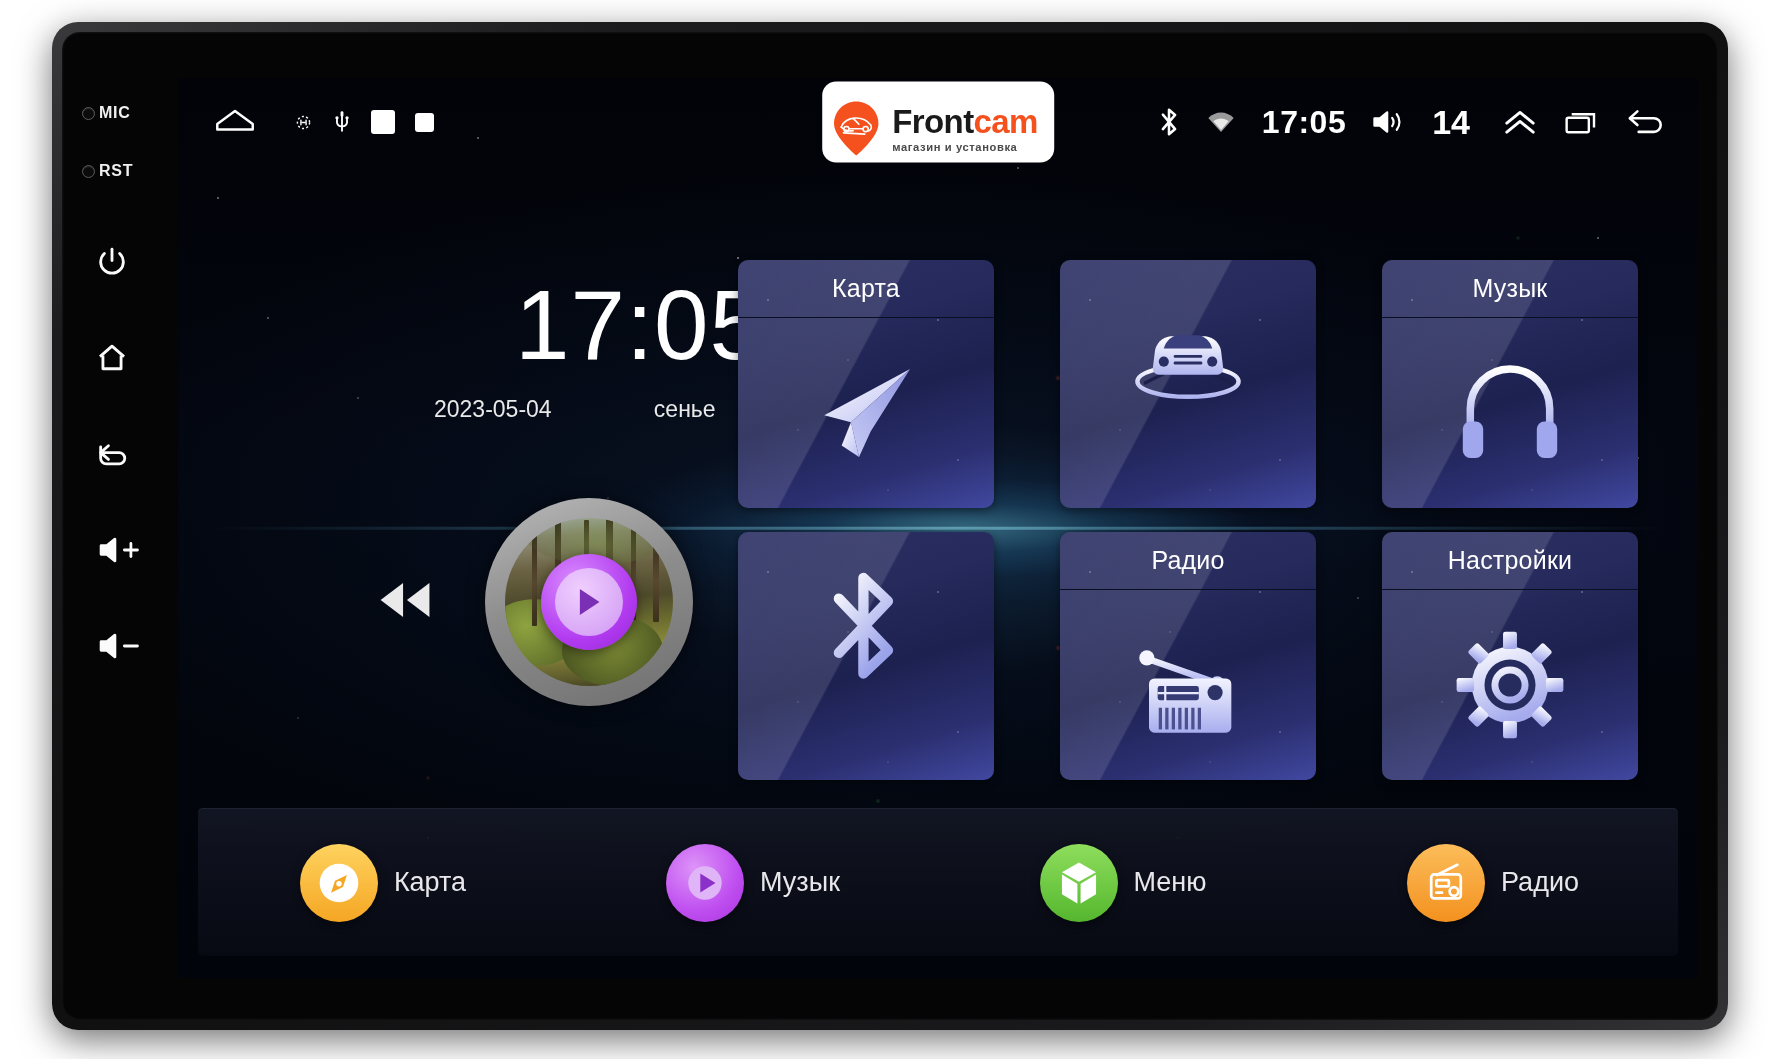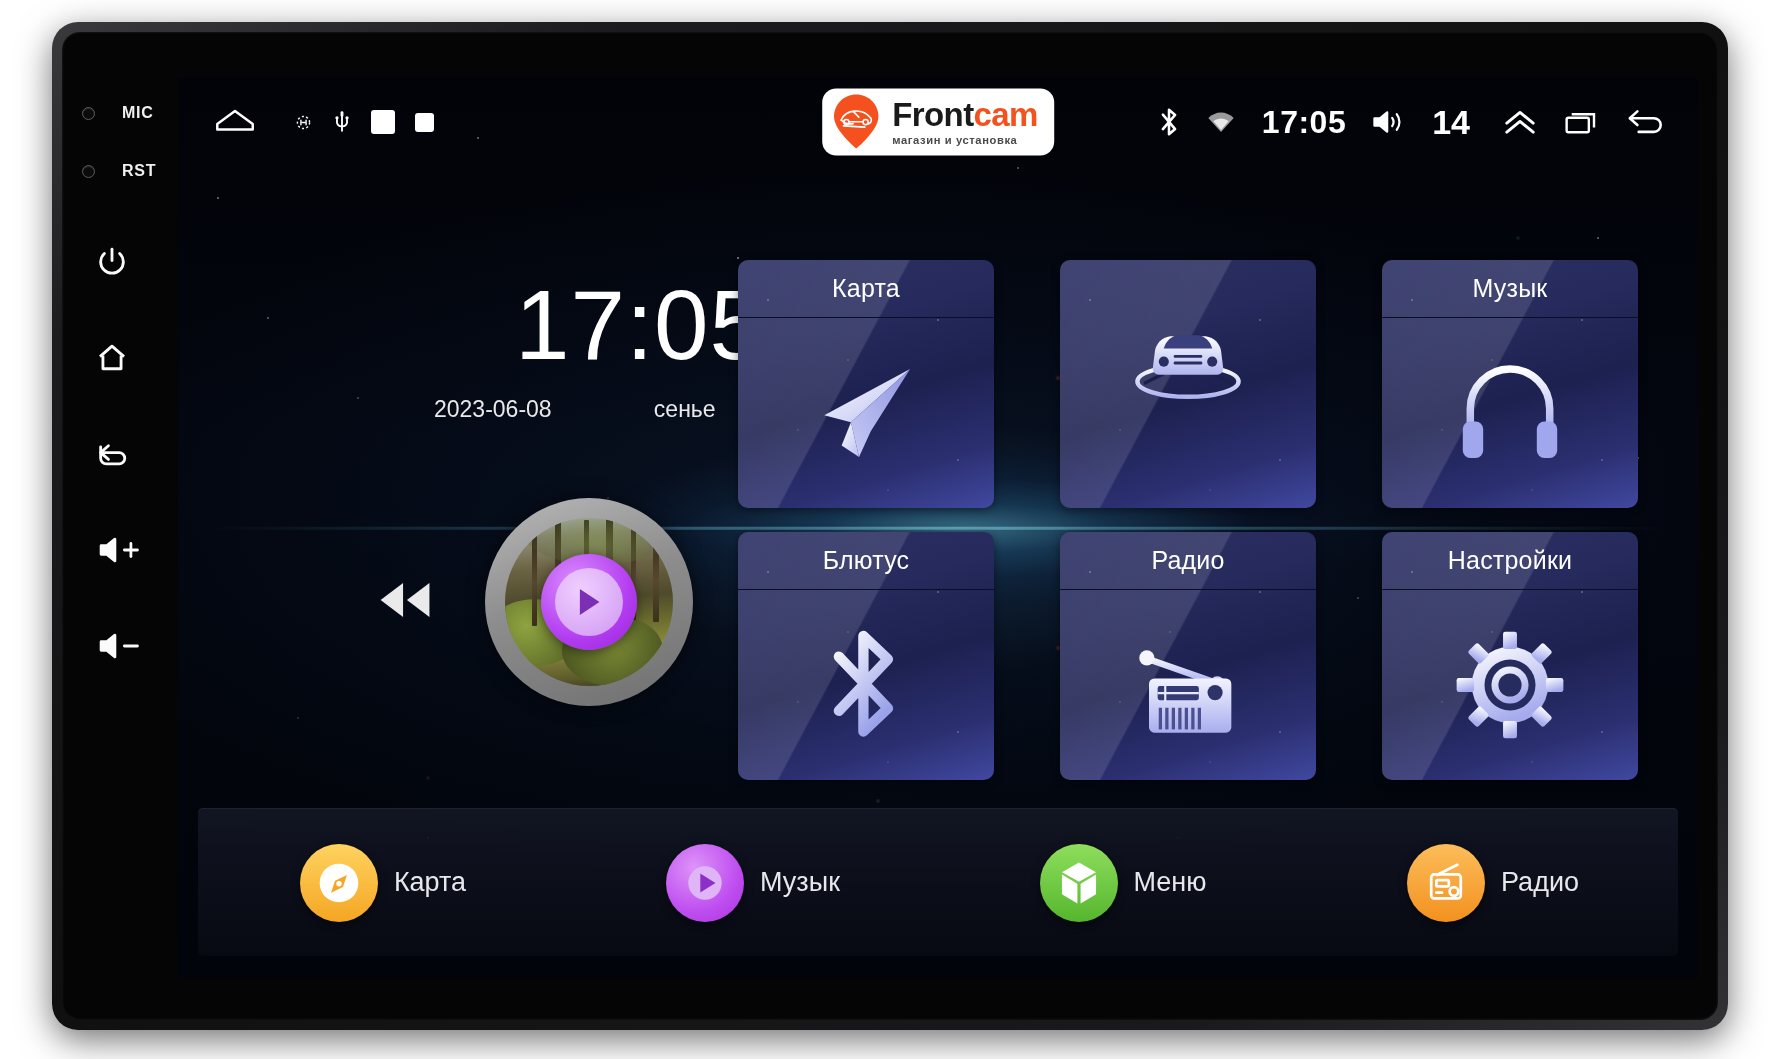--- a/index.html
+++ b/index.html
@@ -26,21 +26,21 @@
     background: #050505;
     box-shadow: inset 0 0 3px rgba(255,255,255,.12);
   }
 
   
   #left-bezel {
     position: absolute; left: 14px; top: 60px;
     width: 110px; height: 890px;
     color: #f2f2f2;
   }
-  .led-row { position: absolute; display: flex; align-items: center; gap: 27px; left: 16px; }
+  .led-row { position: absolute; display: flex; align-items: center; gap: 4px; left: 16px; }
   .led-dot {
     width: 13px; height: 13px; border-radius: 50%;
     background: #0b0b0b;
     border: 1.6px solid #5c5c5c;
     box-shadow: inset 0 1px 1px rgba(255,255,255,.14);
   }
   .led-label { font-size: 16px; letter-spacing: .7px; color: #f0f0f0; font-weight: 600; }
 
   .hw-btn {
     position: absolute; left: 18px;
@@ -130,21 +130,21 @@
   .sq { background:#fff; border-radius: 3px; }
 
   #logo-wrap {
     position:absolute; left: 50%; top: 50%; transform: translate(-50%,-50%);
     display:flex; align-items:center;
   }
   #logo {
     display:flex; align-items:center; gap: 10px;
     background: #ffffff;
     border-radius: 14px;
-    padding: 4px 16px 5px 8px;
+    padding: 18px 16px 5px 8px;
   }
   #logo-pin {
     position: relative; width: 52px; height: 58px;
     flex: 0 0 auto;
   }
   #logo-text { display:flex; flex-direction: column; line-height: 1; }
   #logo-top { font-size: 33px; font-weight: 800; letter-spacing: -.6px; }
   #logo-top .a { color: #1a1a1a; }
   #logo-top .b { color: #f4511e; }
   #logo-sub { font-size: 11.2px; font-weight: 700; color: #4a4a4a; letter-spacing: .6px; margin-top: 4px; }
@@ -426,21 +426,21 @@
             <path d="M3.2 8 L22 8 A5.4 5.4 0 0 1 22 18.8 L10 18.8"></path>
             <path d="M9 2.6 L3 8 L9 13.4"></path>
           </svg>
         </span>
       </div>
     </div>
 
     <div id="clock-widget">
       <div id="big-clock">17:05</div>
       <div id="date-row">
-        <span>2023-06-08</span>
+        <span>2023-05-04</span>
         <span>сенье</span>
         <span id="date-weekday-b">Во</span>
       </div>
     </div>
 
     <div id="music">
       <div id="music-row">
 
         <span class="mc-btn">
           <span>
@@ -553,23 +553,20 @@
               <path d="M18 66 L18 46 A37 37 0 0 1 92 46 L92 66" fill="none" stroke="url(#hg)" stroke-width="7" stroke-linecap="round"></path>
               <rect x="11" y="58" width="19" height="34" rx="7" fill="#a0a7ec"></rect>
               <rect x="80" y="58" width="19" height="34" rx="7" fill="#a0a7ec"></rect>
             </svg>
           </span>
         </div>
       </div>
 
       <div class="tile">
         <div class="tile-stars"></div>
-        <div class="tile-head">
-          <span class="tile-title">Блютус</span>
-        </div>
         <div class="tile-body">
           <span>
             <svg width="98" height="124" viewBox="0 0 70 96">
               <defs>
                 <linearGradient id="bg1" x1="0" y1="0" x2="0.6" y2="1">
                   <stop offset="0" stop-color="#ffffff"></stop>
                     <stop offset="1" stop-color="#9aa2ea"></stop>
                 </linearGradient>
               </defs>
               <path d="M14 26 L52 66 L33 84 L33 10 L52 28 L14 68" fill="none" stroke="url(#bg1)" stroke-width="8" stroke-linecap="round" stroke-linejoin="round"></path>

